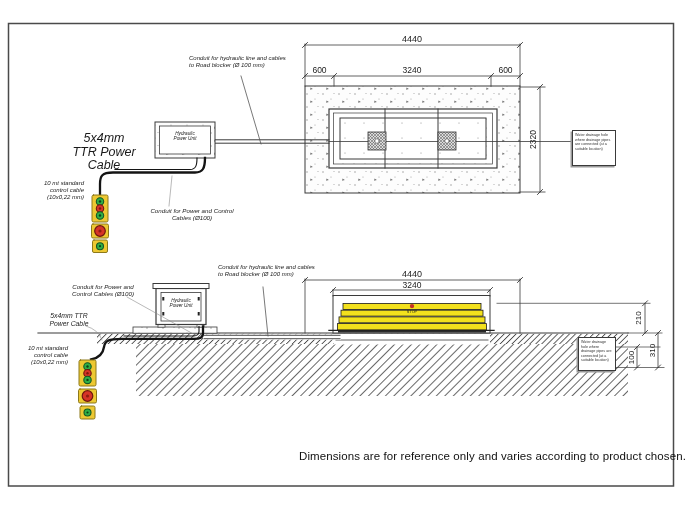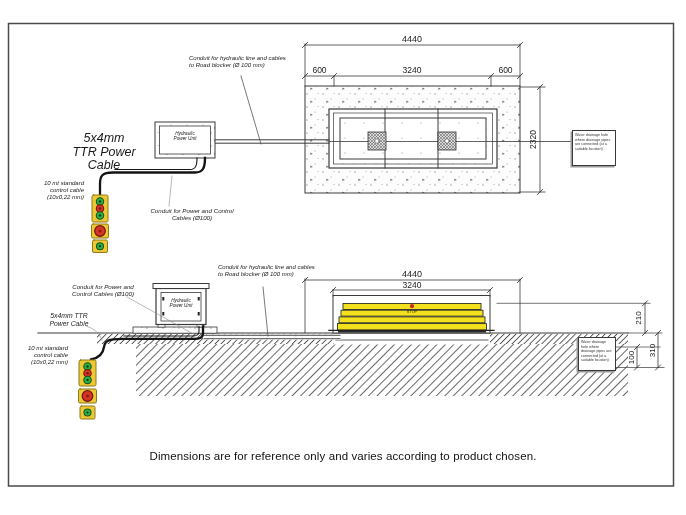--- a/index.html
+++ b/index.html
@@ -20,21 +20,21 @@
     font-size:3.7px;line-height:4.5px;padding:2px 2px;box-sizing:border-box;color:#333;
   }
   .note-plan{left:572px;top:130px;width:44px;height:36px;}
   .note-side{left:578px;top:337px;width:38px;height:34px;}
   .lbl-conduit-hyd-side{left:218px;top:264px;width:98px;font-size:6px;line-height:7.3px;}
   .lbl-conduit-power-side{left:64px;top:283px;width:78px;font-size:6.2px;line-height:7.4px;text-align:center;}
   .lbl-power-cable-side{left:46px;top:312px;width:46px;font-size:6.8px;line-height:8px;text-align:center;}
   .lbl-control-cable-side{left:16px;top:345px;width:52px;font-size:6px;line-height:7px;text-align:right;}
   .hpu-text-side{left:168px;top:298px;width:26px;font-size:4.7px;line-height:5.4px;text-align:center;}
   .caption{
-    position:absolute;left:0;top:450px;width:100%;text-align:center;
+    position:absolute;left:0;top:450px;width:100%;text-align:right;
     font-size:11.5px;color:#111;letter-spacing:0.1px;
   }
   text{font-family:"Liberation Sans", sans-serif;fill:#222;}
 </style>
 </head>
 <body>
 
 <div class="sheet">
 
 <svg width="686" height="515" viewBox="0 0 686 515">

